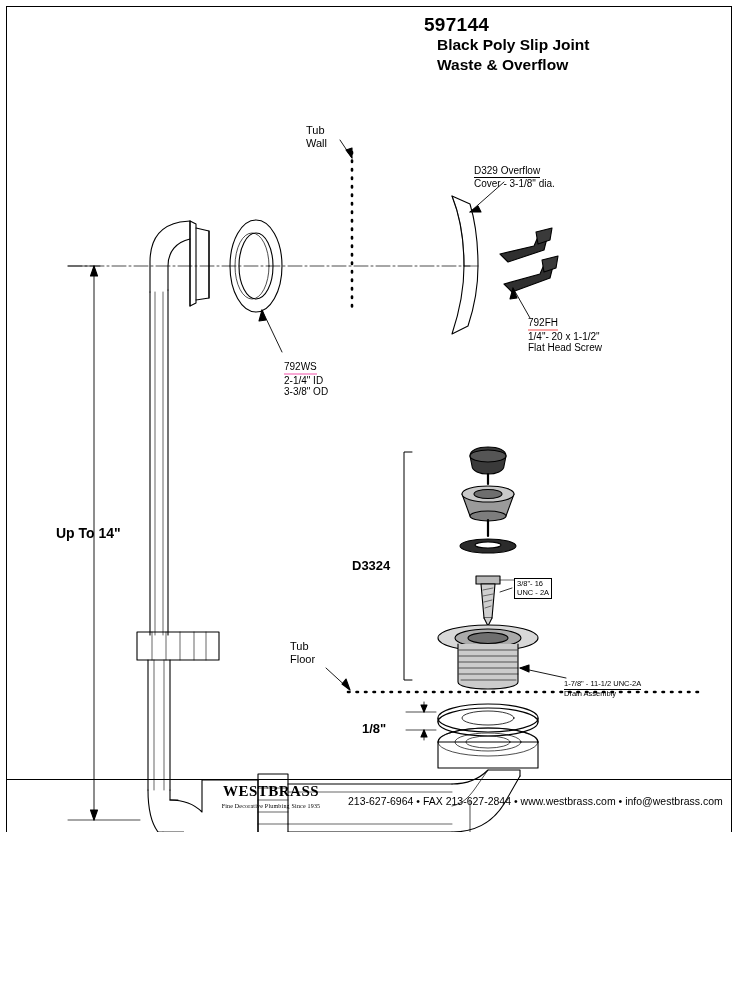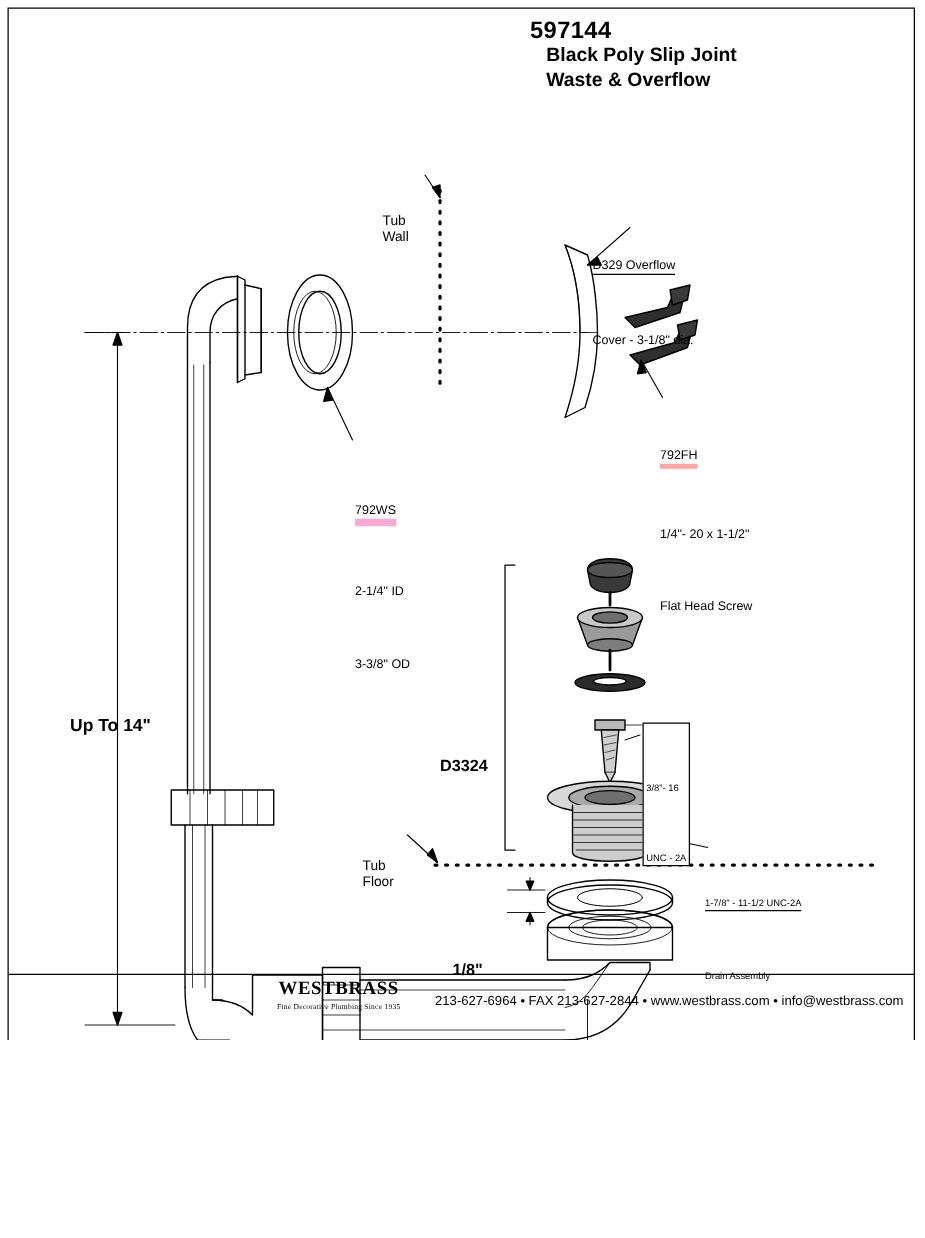--- a/index.html
+++ b/index.html
@@ -57,21 +57,20 @@
     position: absolute;
     left: 0;
     top: 0;
   }
   
   .lbl {
     position: absolute;
     font-size: 10px;
     line-height: 11.5px;
     white-space: pre;
-    margin-top: 47px;
   }
   .lbl.b {
     font-size: 11px;
     line-height: 13px;
   }
   .lbl.big {
     font-size: 14px;
     font-weight: bold;
   }
   .lbl.mid {
@@ -306,32 +305,32 @@
       <path d="M512 588 L500 592" stroke-width="0.8"></path>
     </g>
   </svg>
 
   <div class="lbl b" style="left:306px; top:124px;">Tub
 Wall</div>
   <div class="lbl b" style="left:290px; top:640px;">Tub
 Floor</div>
 
   <div style="position:absolute; left:284px; top:356px;">
-    <div class="lbl" style="position:static; border-bottom:6px solid #f9a8d4; display:inline-block;">792WS</div>
+    <div class="lbl" style="position:static; border-bottom:2px solid #f9a8d4; display:inline-block;">792WS</div>
     <div class="lbl" style="position:static;">2-1/4" ID</div>
     <div class="lbl" style="position:static;">3-3/8" OD</div>
   </div>
 
   <div style="position:absolute; left:474px; top:160px;">
     <div class="lbl" style="position:static; border-bottom:1px solid #000; display:inline-block;">D329 Overflow</div>
     <div class="lbl" style="position:static;">Cover - 3-1/8" dia.</div>
   </div>
 
   <div style="position:absolute; left:528px; top:312px;">
-    <div class="lbl" style="position:static; border-bottom:4px solid #fca5a5; display:inline-block;">792FH</div>
+    <div class="lbl" style="position:static; border-bottom:2px solid #fca5a5; display:inline-block;">792FH</div>
     <div class="lbl" style="position:static;">1/4"- 20 x 1-1/2"</div>
     <div class="lbl" style="position:static;">Flat Head Screw</div>
   </div>
 
   <div class="lbl mid" style="left:352px; top:560px;">D3324</div>
 
   <div class="boxed" style="position:absolute; left:514px; top:578px;">
     <div class="lbl tiny" style="position:static;">3/8"- 16</div>
     <div class="lbl tiny" style="position:static;">UNC - 2A</div>
   </div>

